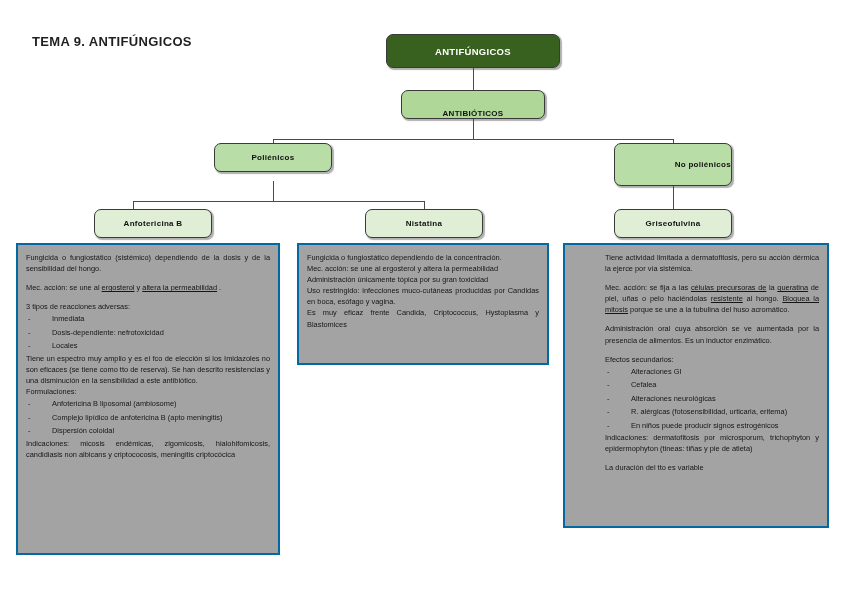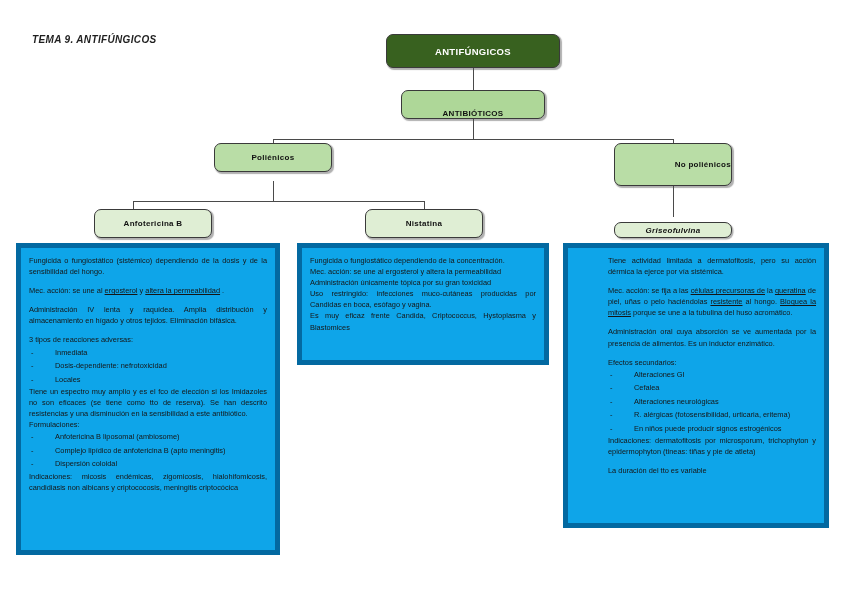--- a/index.html
+++ b/index.html
@@ -19,26 +19,25 @@
     position: relative;
     width: 848px;
     height: 599px;
   }
 
   
   .doc-title {
     position: absolute;
     left: 32px;
     top: 34px;
-    font-size: 10px;
+    font-size: 13px;
     font-weight: bold;
     letter-spacing: 0.35px;
     color: #1f1f1f;
     white-space: nowrap;
-    font-style: italic;
   }
 
   
   .node {
     position: absolute;
     box-sizing: border-box;
     border: 1.3px solid #3a3a3a;
     border-radius: 7px;
     display: flex;
     align-items: center;
@@ -74,22 +73,22 @@
     position: absolute;
     background: #4a4a4a;
   }
   .conn-v { width: 1.2px; }
   .conn-h { height: 1.2px; }
 
   
   .panel {
     position: absolute;
     box-sizing: border-box;
-    border: 5px solid #0369a1;
-    background: #0ea5e9;
+    border: 2px solid #0369a1;
+    background: #a3a3a3;
     padding: 7px 8px 8px 8px;
     font-size: 7.4px;
     line-height: 11.1px;
     color: #161616;
     overflow: hidden;
   }
   .panel p {
     margin: 0 0 0 0;
     text-align: justify;
     text-justify: inter-word;
@@ -155,28 +154,27 @@
   </div>
 
   <div class="node node-l3" style="left:74px; top:209px; width:118px; height:29px;margin-left:20px;">
     <span>Anfotericina B</span>
   </div>
 
   <div class="node node-l3" style="left:365px; top:209px; width:118px; height:29px;">
     <span>Nistatina</span>
   </div>
 
-  <div class="node node-l3" style="left:614px; top:222px; width:118px; height:16px;font-style:italic;">
+  <div class="node node-l3" style="left:614px; top:209px; width:118px; height:29px;">
     <span>Griseofulvina</span>
   </div>
 
   <div class="panel" style="left:16px; top:243px; width:264px; height:312px;">
     <p>Fungicida o fungiostático (sistémico) dependiendo de la dosis y de la sensibilidad del hongo.</p>
     <p class="gap nojust"><span>Mec. acción: se une al </span><span class="u">ergosterol</span><span> y </span><span class="u">altera la permeabilidad</span><span> .</span></p>
-    <p class="gap">Administración IV lenta y raquídea. Amplia distribución y almacenamiento en hígado y otros tejidos. Eliminación bifásica.</p>
     <p class="gap nojust">3 tipos de reacciones adversas:</p>
     <ul>
       <li><span class="dash">-</span><span>Inmediata</span></li>
       <li><span class="dash">-</span><span>Dosis-dependiente: nefrotoxicidad</span></li>
       <li><span class="dash">-</span><span>Locales</span></li>
     </ul>
     <p>Tiene un espectro muy amplio y es el fco de elección si los Imidazoles no son eficaces (se tiene como tto de reserva). Se han descrito resistencias y una disminución en la sensibilidad a este antibiótico.</p>
     <p class="nojust">Formulaciones:</p>
     <ul>
       <li><span class="dash">-</span><span>Anfotericina B liposomal (ambiosome)</span></li>

